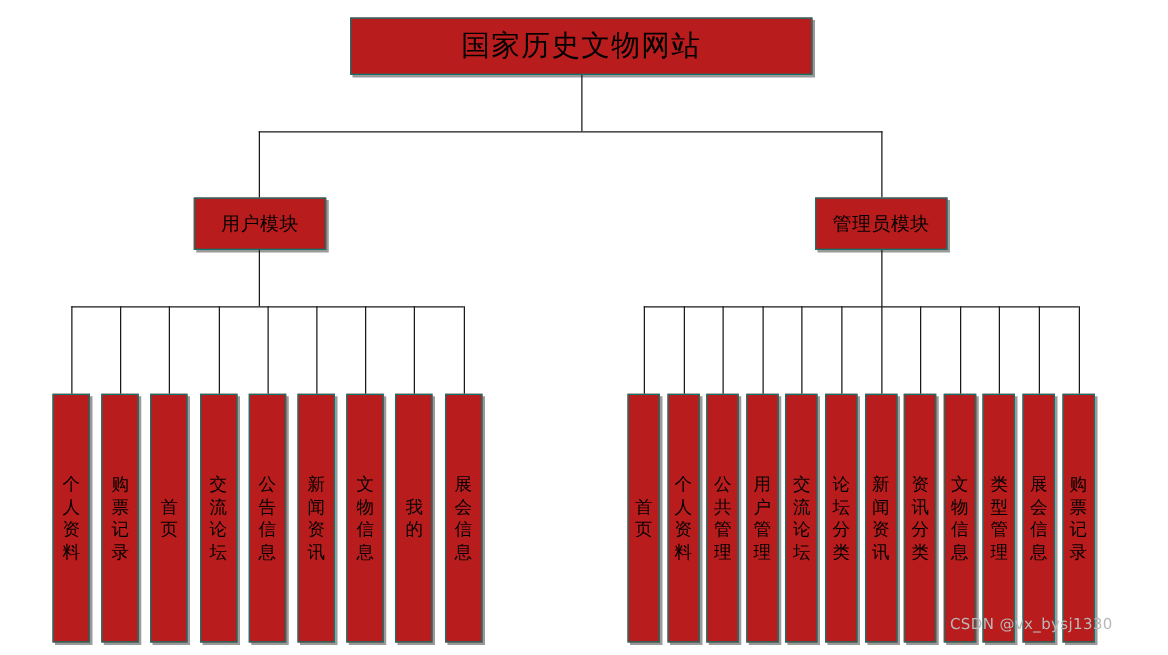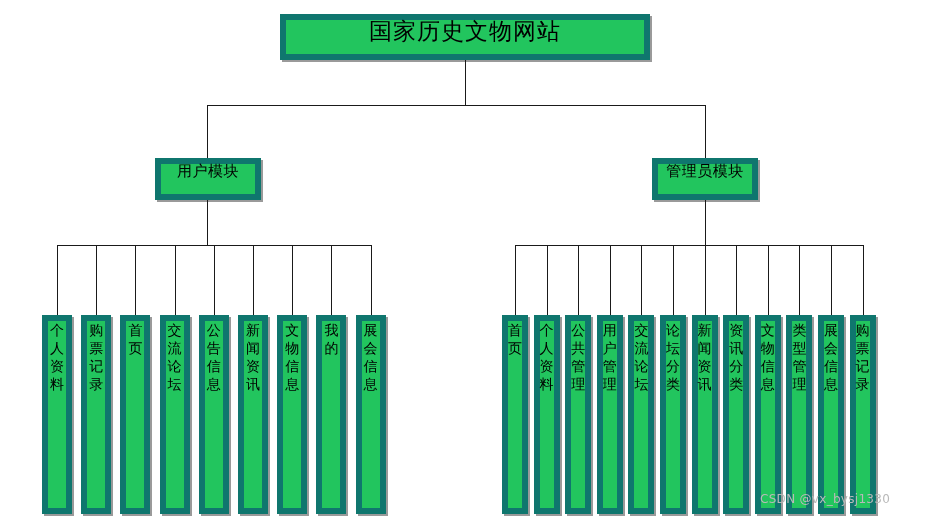--- a/index.html
+++ b/index.html
@@ -16,25 +16,25 @@
     width: 934px;
     height: 524px;
     background: #ffffff;
     overflow: hidden;
   }
 
   
   .node {
     position: absolute;
     box-sizing: border-box;
-    background: #22c55e;
-    border: 6px solid #0f766e;
+    background: #b91c1c;
+    border: 1px solid #0f766e;
     box-shadow: 2px 2px 0 0 #9a9a9a;
     display: flex;
-    align-items: flex-start;
+    align-items: center;
     justify-content: center;
     color: #000000;
   }
 
   .node-root {
     font-size: 23px;
     letter-spacing: 1px;
     line-height: 1;
   }
   .node-module {

